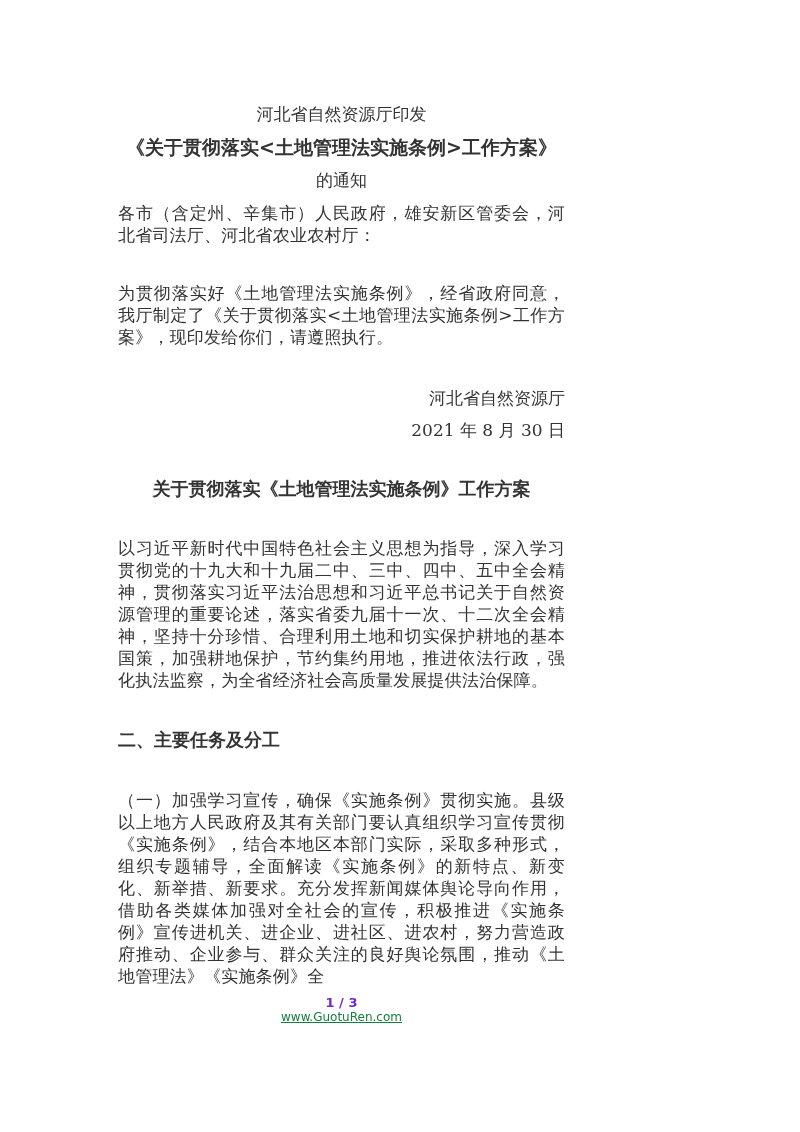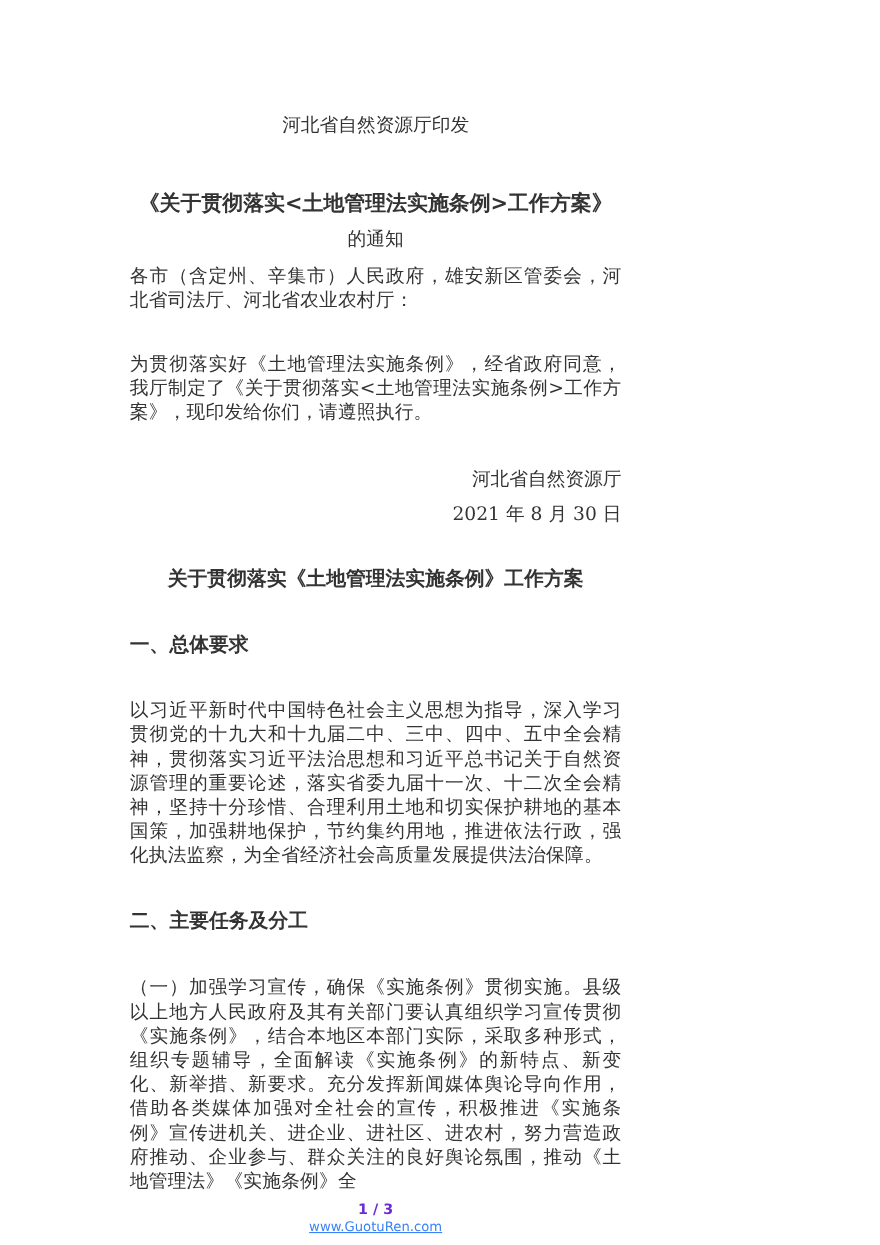--- a/index.html
+++ b/index.html
@@ -22,21 +22,20 @@
     p { margin: 0; }
     .head-line {
       text-align: center;
       font-size: 17px;
       line-height: 33px;
     }
     .head-line.bold {
       font-family: "DejaVu Sans", "Liberation Sans", sans-serif;
       font-weight: bold;
       font-size: 19px;
-      margin-top: 38px;
     }
     .para {
       font-size: 17px;
       line-height: 22px;
       text-align: justify;
       letter-spacing: 0.2px;
     }
     .recipients { margin-top: 5px; }
     .notice-body { margin-top: 36px; }
     .signature {
@@ -74,21 +73,21 @@
       font-size: 13px;
       line-height: 15px;
       color: #6d28d9;
     }
     .footer-link-wrap {
       font-size: 12px;
       line-height: 14px;
       font-family: "DejaVu Sans", "Liberation Sans", sans-serif;
     }
     .footer-link-wrap a {
-      color: #3b82f6;
+      color: #15803d;
       cursor: pointer;
     }
   </style>
 </head>
 <body>
 
 <div class="page">
 
   <p class="head-line">河北省自然资源厅印发</p>
 
@@ -101,21 +100,20 @@
   <p class="para notice-body">为贯彻落实好《土地管理法实施条例》，经省政府同意，我厅制定了《关于贯彻落实&lt;土地管理法实施条例&gt;工作方案》，现印发给你们，请遵照执行。</p>
 
   <div class="signature">
     <p>河北省自然资源厅</p>
     <p>2021 年 8 月 30 日</p>
   </div>
 
   <p class="plan-title">关于贯彻落实《土地管理法实施条例》工作方案</p>
 
 
-  <p class="sec-heading sec1-heading">一、总体要求</p>
 
   <p class="para sec1-body">以习近平新时代中国特色社会主义思想为指导，深入学习贯彻党的十九大和十九届二中、三中、四中、五中全会精神，贯彻落实习近平法治思想和习近平总书记关于自然资源管理的重要论述，落实省委九届十一次、十二次全会精神，坚持十分珍惜、合理利用土地和切实保护耕地的基本国策，加强耕地保护，节约集约用地，推进依法行政，强化执法监察，为全省经济社会高质量发展提供法治保障。</p>
 
   <p class="sec-heading sec2-heading">二、主要任务及分工</p>
 
   <p class="para sec2-body">（一）加强学习宣传，确保《实施条例》贯彻实施。县级以上地方人民政府及其有关部门要认真组织学习宣传贯彻《实施条例》，结合本地区本部门实际，采取多种形式，组织专题辅导，全面解读《实施条例》的新特点、新变化、新举措、新要求。充分发挥新闻媒体舆论导向作用，借助各类媒体加强对全社会的宣传，积极推进《实施条例》宣传进机关、进企业、进社区、进农村，努力营造政府推动、企业参与、群众关注的良好舆论氛围，推动《土地管理法》《实施条例》全</p>
 
   <div class="footer">
     <p class="page-indicator">1 / 3</p>
     <p class="footer-link-wrap">

